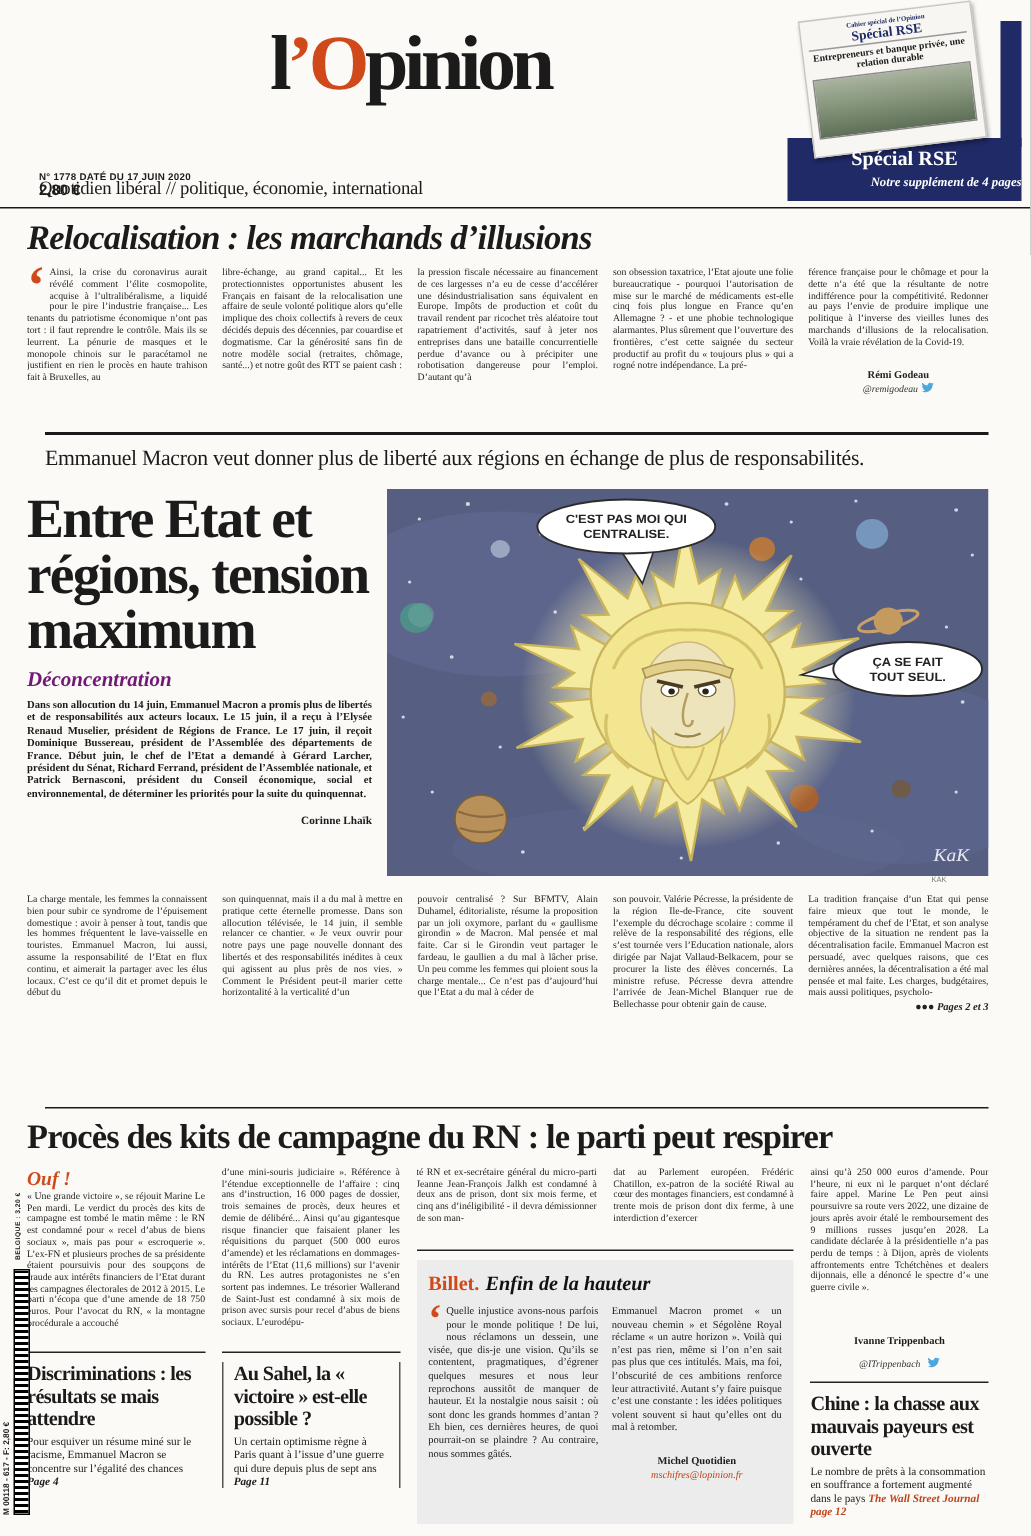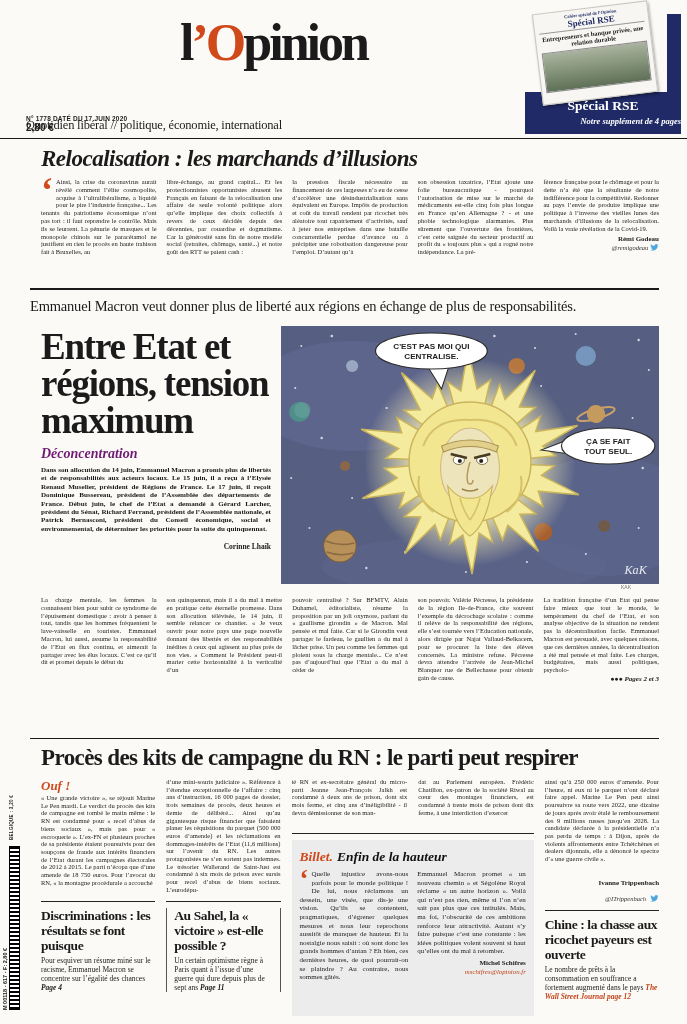--- a/index.html
+++ b/index.html
@@ -1,18 +1,18 @@
 <!DOCTYPE html>
 <html><head>
 <meta charset="utf-8">
 <style>
   * { margin:0; padding:0; box-sizing:border-box; }
   body { background:#888; font-family:"Liberation Serif", serif; }
   .page { position:relative; width:687px; height:1024px; background:#fbfaf7; color:#1b1b1b; overflow:hidden; margin:0 auto; }
-  .inner { padding-left:41px; padding-right:28px; }
+  .inner { padding-left:18px; padding-right:28px; }
 
   
   .masthead { display:flex; height:139px; border-bottom:1.5px solid #181818; padding:4px 6px 0 26px; }
   .mast-main { flex:1; position:relative; }
   .logo { text-align:center; font-weight:bold; font-size:52px; line-height:.95; letter-spacing:-3px; padding-top:14px; }
   .logo .orange { color:#d0491b; }
   .issue-block { position:absolute; left:0; bottom:5px; font-family:"Liberation Sans",sans-serif; }
   .issue-line { font-size:6.5px; font-weight:bold; letter-spacing:.2px; }
   .price-line { font-size:10px; font-weight:bold; }
   .tagline { position:absolute; bottom:5px; left:0; right:0; text-align:left; font-size:12.5px; letter-spacing:-.2px; }
@@ -31,21 +31,21 @@
 
   
   .rule { border-top:1px solid #1a1a1a; margin-left:30px; margin-right:28px; }
   .rule.thick { border-top-width:2px; }
 
   
   .edito-title { font-size:23px; font-weight:bold; font-style:italic; letter-spacing:-.5px; margin:7px 0 6px; }
   .ecols { display:flex; gap:10px; height:104px; overflow:hidden; }
   .ecol { flex:1; min-width:0; font-size:6.5px; line-height:7.8px; text-align:justify; color:#222; }
   .bigquote { float:left; font-size:36px; line-height:24px; color:#d0491b; font-weight:bold; margin-right:3px; }
-  .sig { text-align:right; margin-top:3px; }
+  .sig { text-align:center; margin-top:14px; }
   .sig-name { font-size:7px; font-weight:bold; }
   .sig-handle { font-size:6.5px; font-style:italic; color:#333; }
   .bird { width:9px; height:9px; vertical-align:-2px; }
   .edito-wrap { padding-bottom:6px; }
 
   
   .deck { padding:7px 30px 7px; font-size:14.5px; line-height:19px; letter-spacing:-.2px; }
   .deck span { display:block; }
 
   
@@ -75,21 +75,21 @@
   .sdiv { border-top:1px solid #222; margin:5px 0 6px; }
 
   .teaser-title { font-size:13.5px; line-height:15px; font-weight:bold; letter-spacing:-.4px; }
   .teaser-text { font-size:7.5px; line-height:9px; margin-top:3px; text-align:left; }
   .pageref { font-weight:bold; font-style:italic; }
   .wsj { color:#c0441a; font-weight:bold; font-style:italic; }
   .teaser.bordered { border-left:1px solid #555; border-right:1px solid #555; padding:0 7px; }
 
   .billet-box { background:#ececec; padding:7px 8px; height:176px; overflow:hidden; }
   .billet-head { margin-bottom:5px; }
-  .billet-label { color:#d0491b; font-weight:bold; font-style:italic; font-size:13.5px;text-align:right; }
+  .billet-label { color:#d0491b; font-weight:bold; font-size:13.5px;text-align:right; }
   .billet-title { color:#111; font-weight:bold; font-style:italic; font-size:13.5px; }
   .billet-cols { display:flex; gap:9px; }
   .bcol { flex:1; min-width:0; font-size:7px; line-height:8.6px; text-align:justify; }
   .bcol .bigquote { font-size:27px; line-height:19px; }
   .email { font-size:6.8px; font-style:italic; color:#c0441a; }
 
   
   .barcode { position:absolute; left:2px; top:772px; width:18px; height:246px; }
   .bc-secondary { writing-mode:vertical-rl; transform:rotate(180deg); font-size:4.5px; font-weight:bold; font-family:"Liberation Sans",sans-serif; height:68px; margin-left:7px; letter-spacing:.3px; }
   .bc-row { display:flex; margin-top:6px; height:164px; }
@@ -292,21 +292,21 @@
   <section class="inner">
     <h2 class="rn-title">Procès des kits de campagne du RN : le parti peut respirer</h2>
 
     <div class="rn-grid">
 
       <div class="stack">
         <div class="rn-rubric">Ouf !</div>
         <div class="rn-text h-s1">« Une grande victoire », se réjouit Marine Le Pen mardi. Le verdict du procès des kits de campagne est tombé le matin même : le RN est condamné pour « recel d’abus de biens sociaux », mais pas pour « escroquerie ». L’ex-FN et plusieurs proches de sa présidente étaient poursuivis pour des soupçons de fraude aux intérêts financiers de l’Etat durant les campagnes électorales de 2012 à 2015. Le parti n’écopa que d’une amende de 18 750 euros. Pour l’avocat du RN, « la montagne procédurale a accouché</div>
         <div class="sdiv"></div>
         <div class="teaser">
-          <div class="teaser-title">Discriminations : les résultats se font puisque</div>
+          <div class="teaser-title">Discriminations : les résultats se mais attendre</div>
           <div class="teaser-text"><span>Pour esquiver un résume miné sur le racisme, Emmanuel Macron se concentre sur l’égalité des chances </span><span class="pageref">Page 4</span></div>
         </div>
       </div>
 
       <div class="stack">
         <div class="rn-text h-tall">d’une mini-souris judiciaire ». Référence à l’étendue exceptionnelle de l’affaire : cinq ans d’instruction, 16 000 pages de dossier, trois semaines de procès, deux heures et demie de délibéré... Ainsi qu’au gigantesque risque financier que faisaient planer les réquisitions du parquet (500 000 euros d’amende) et les réclamations en dommages-intérêts de l’Etat (11,6 millions) sur l’avenir du RN. Les autres protagonistes ne s’en sortent pas indemnes. Le trésorier Wallerand de Saint-Just est condamné à six mois de prison avec sursis pour recel d’abus de biens sociaux. L’eurodépu-</div>
         <div class="sdiv"></div>
         <div class="teaser bordered">
           <div class="teaser-title">Au Sahel, la « victoire » est-elle possible ?</div>
           <div class="teaser-text"><span>Un certain optimisme règne à Paris quant à l’issue d’une guerre qui dure depuis plus de sept ans </span><span class="pageref">Page 11</span></div>
@@ -324,40 +324,40 @@
             <span class="billet-label">Billet.</span>
             <span class="billet-title">Enfin de la hauteur</span>
           </div>
           <div class="billet-cols">
             <div class="bcol">
               <span class="bigquote">‘</span><span>Quelle injustice avons-nous parfois pour le monde politique ! De lui, nous réclamons un dessein, une visée, que dis-je une vision. Qu’ils se contentent, pragmatiques, d’égrener quelques mesures et nous leur reprochons aussitôt de manquer de hauteur. Et la nostalgie nous saisit : où sont donc les grands hommes d’antan ? Eh bien, ces dernières heures, de quoi pourrait-on se plaindre ? Au contraire, nous sommes gâtés.</span>
             </div>
             <div class="bcol">
               <span>Emmanuel Macron promet « un nouveau chemin » et Ségolène Royal réclame « un autre horizon ». Voilà qui n’est pas rien, même si l’on n’en sait pas plus que ces intitulés. Mais, ma foi, l’obscurité de ces ambitions renforce leur attractivité. Autant s’y faire puisque c’est une constante : les idées politiques volent souvent si haut qu’elles ont du mal à retomber.</span>
               <div class="sig">
-                <div class="sig-name">Michel Schifres</div>
+                <div class="sig-name">Michel Quotidien</div>
                 <span class="email">mschifres@lopinion.fr</span>
               </div>
             </div>
           </div>
         </div>
       </div>
 
       <div class="stack">
         <div class="rn-text h-t5">ainsi qu’à 250 000 euros d’amende. Pour l’heure, ni eux ni le parquet n’ont déclaré faire appel. Marine Le Pen peut ainsi poursuivre sa route vers 2022, une dizaine de jours après avoir étalé le remboursement des 9 millions russes jusqu’en 2028. La candidate déclarée à la présidentielle n’a pas perdu de temps : à Dijon, après de violents affrontements entre Tchétchènes et dealers dijonnais, elle a dénoncé le spectre d’« une guerre civile ».</div>
         <div class="sig">
           <div class="sig-name">Ivanne Trippenbach</div>
           <span class="sig-handle">@ITrippenbach</span>
           <svg class="bird" viewBox="0 0 24 24">
               <path fill="#4da7de" d="M23 5.1c-.8.4-1.7.6-2.6.8a4.5 4.5 0 0 0 2-2.5c-.9.5-1.9.9-2.9 1.1A4.5 4.5 0 0 0 11.7 8 12.8 12.8 0 0 1 2.4 3.3a4.5 4.5 0 0 0 1.4 6A4.4 4.4 0 0 1 1.7 8.8v.1a4.5 4.5 0 0 0 3.6 4.4 4.5 4.5 0 0 1-2 .1 4.5 4.5 0 0 0 4.2 3.1A9 9 0 0 1 .9 18.4 12.7 12.7 0 0 0 7.8 20c8.3 0 12.8-6.9 12.8-12.8v-.6A9 9 0 0 0 23 5.1z"></path>
             </svg>
         </div>
         <div class="sdiv"></div>
         <div class="teaser">
-          <div class="teaser-title">Chine : la chasse aux ricochet payeurs est ouverte</div>
+          <div class="teaser-title">Chine : la chasse aux mauvais payeurs est ouverte</div>
           <div class="teaser-text"><span>Le nombre de prêts à la consommation en souffrance a fortement augmenté dans le pays </span><span class="wsj">The Wall Street Journal page 12</span></div>
         </div>
       </div>
     </div>
   </section>
 
   <div class="barcode">
     <div class="bc-secondary">BELGIQUE : 3,20 €</div>
     <div class="bc-row">
       <div class="bc-label">M 00118 - 617 - F: 2,80 €</div>

